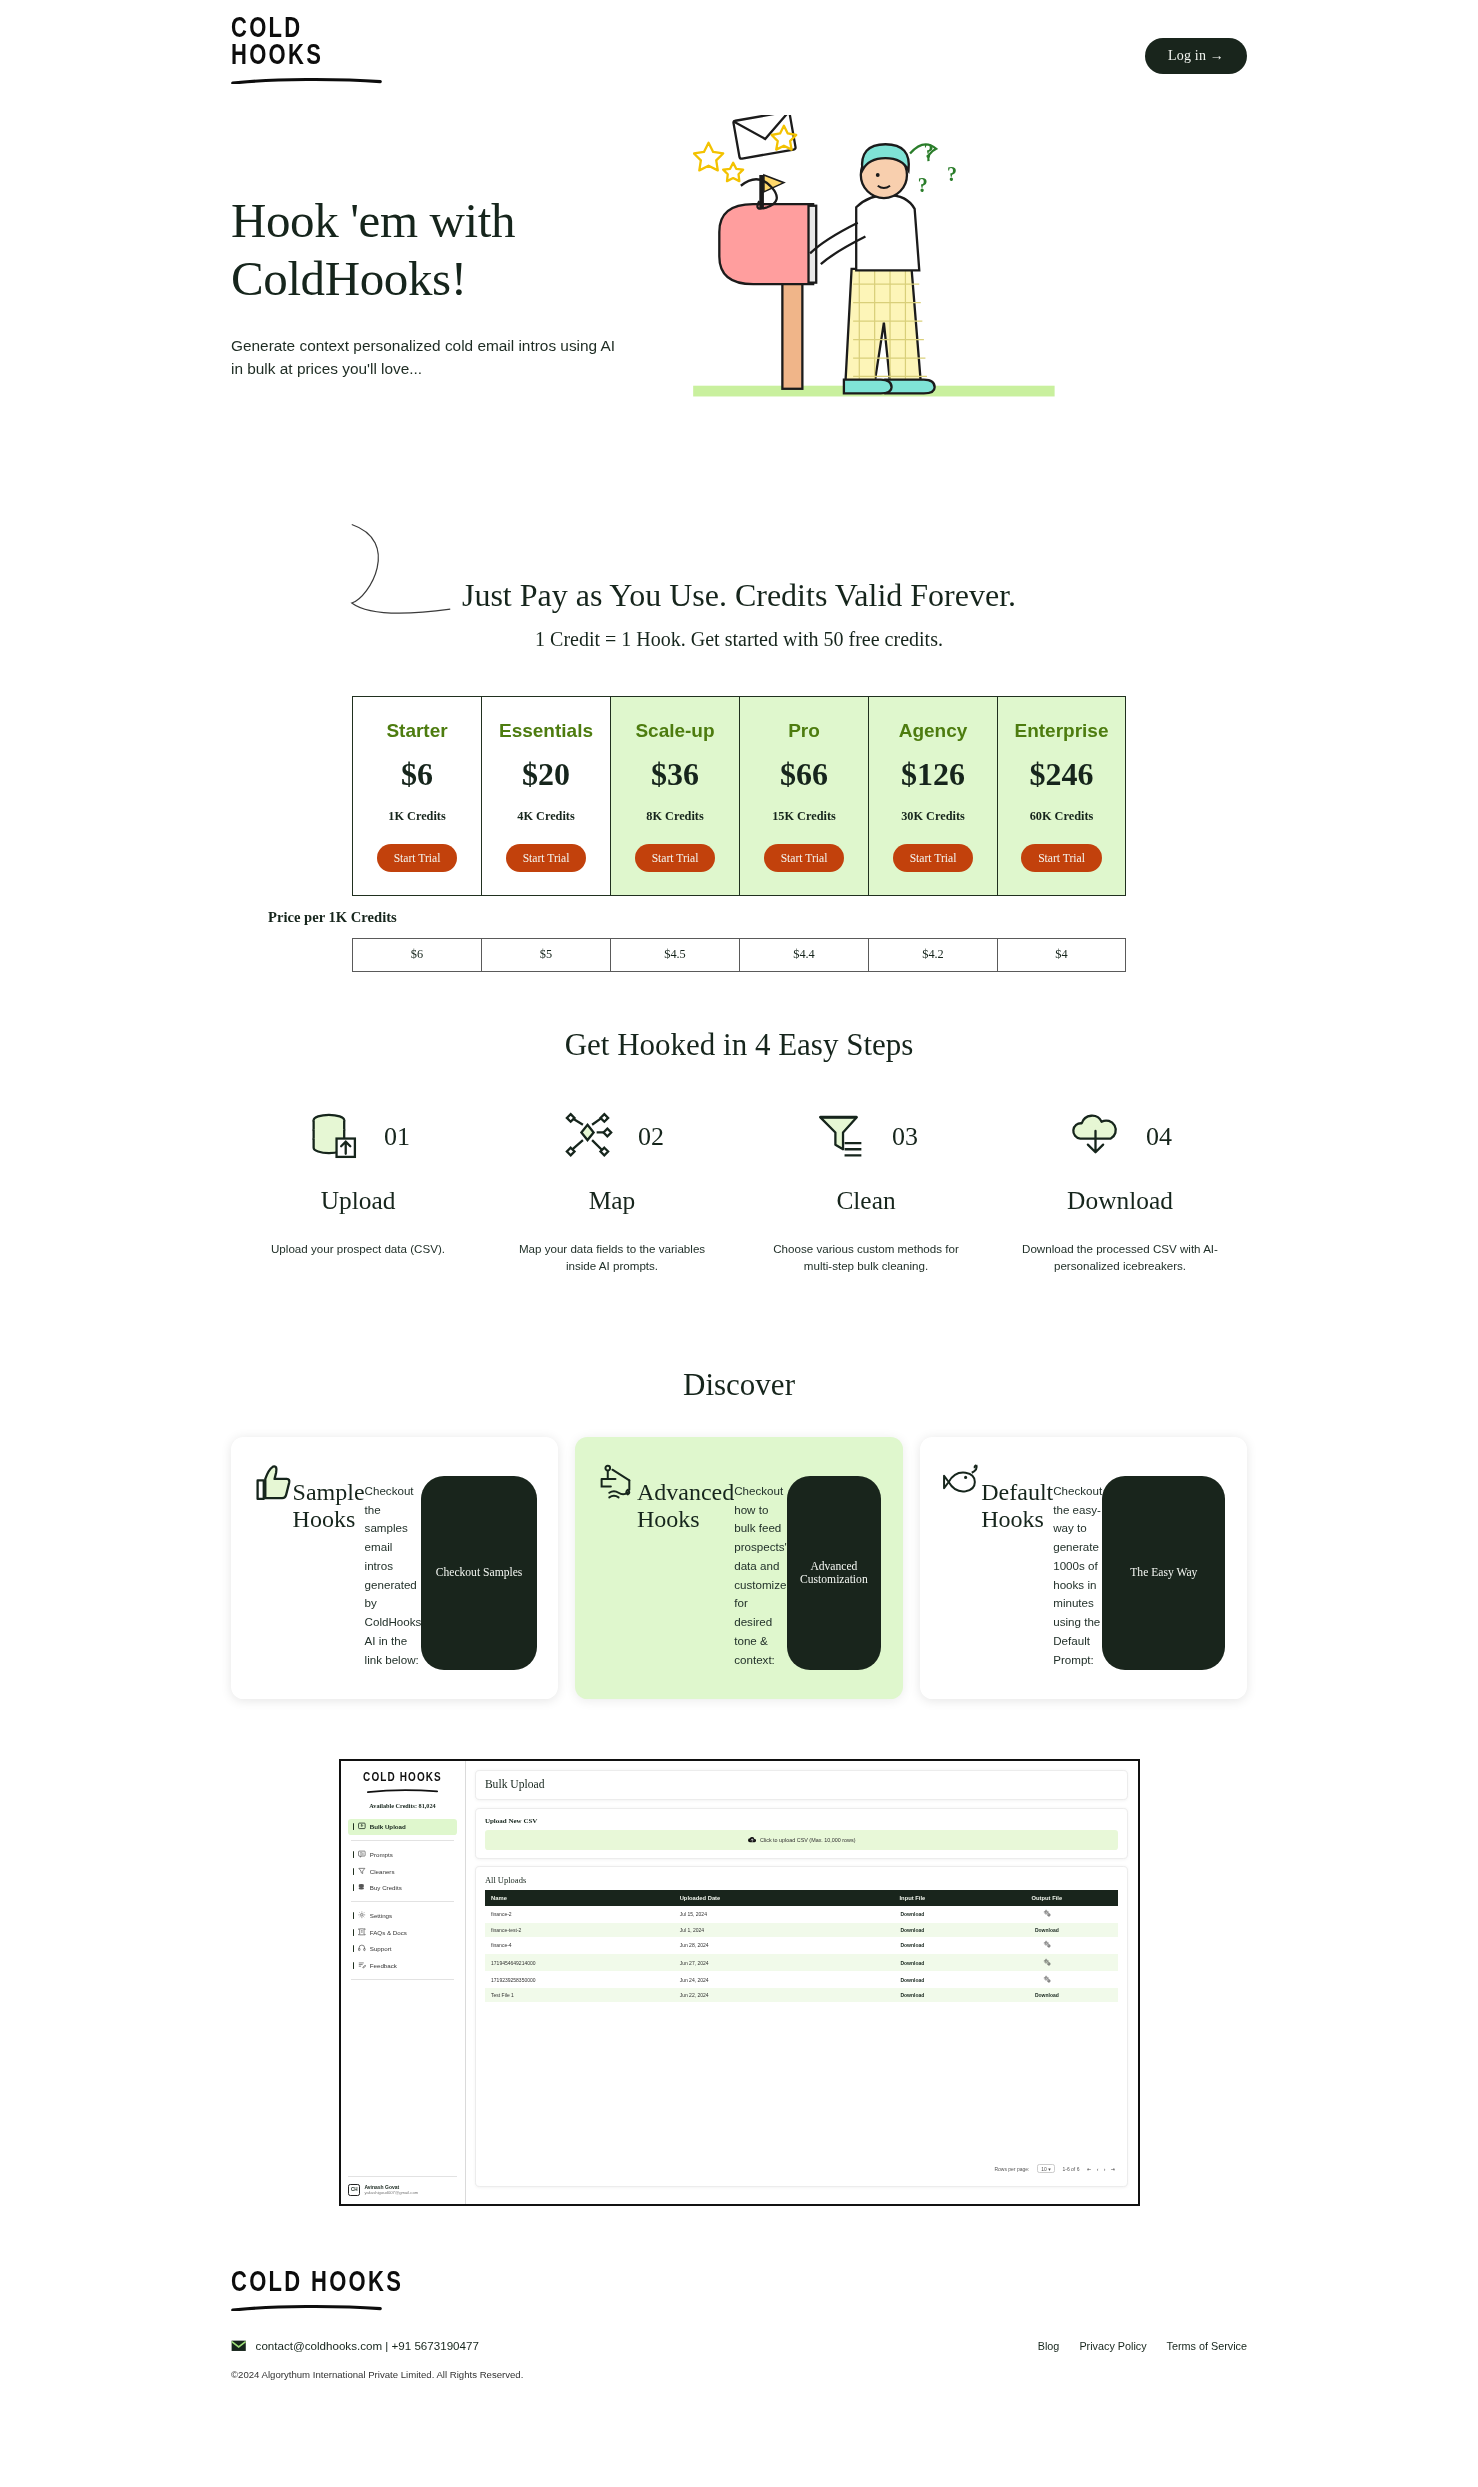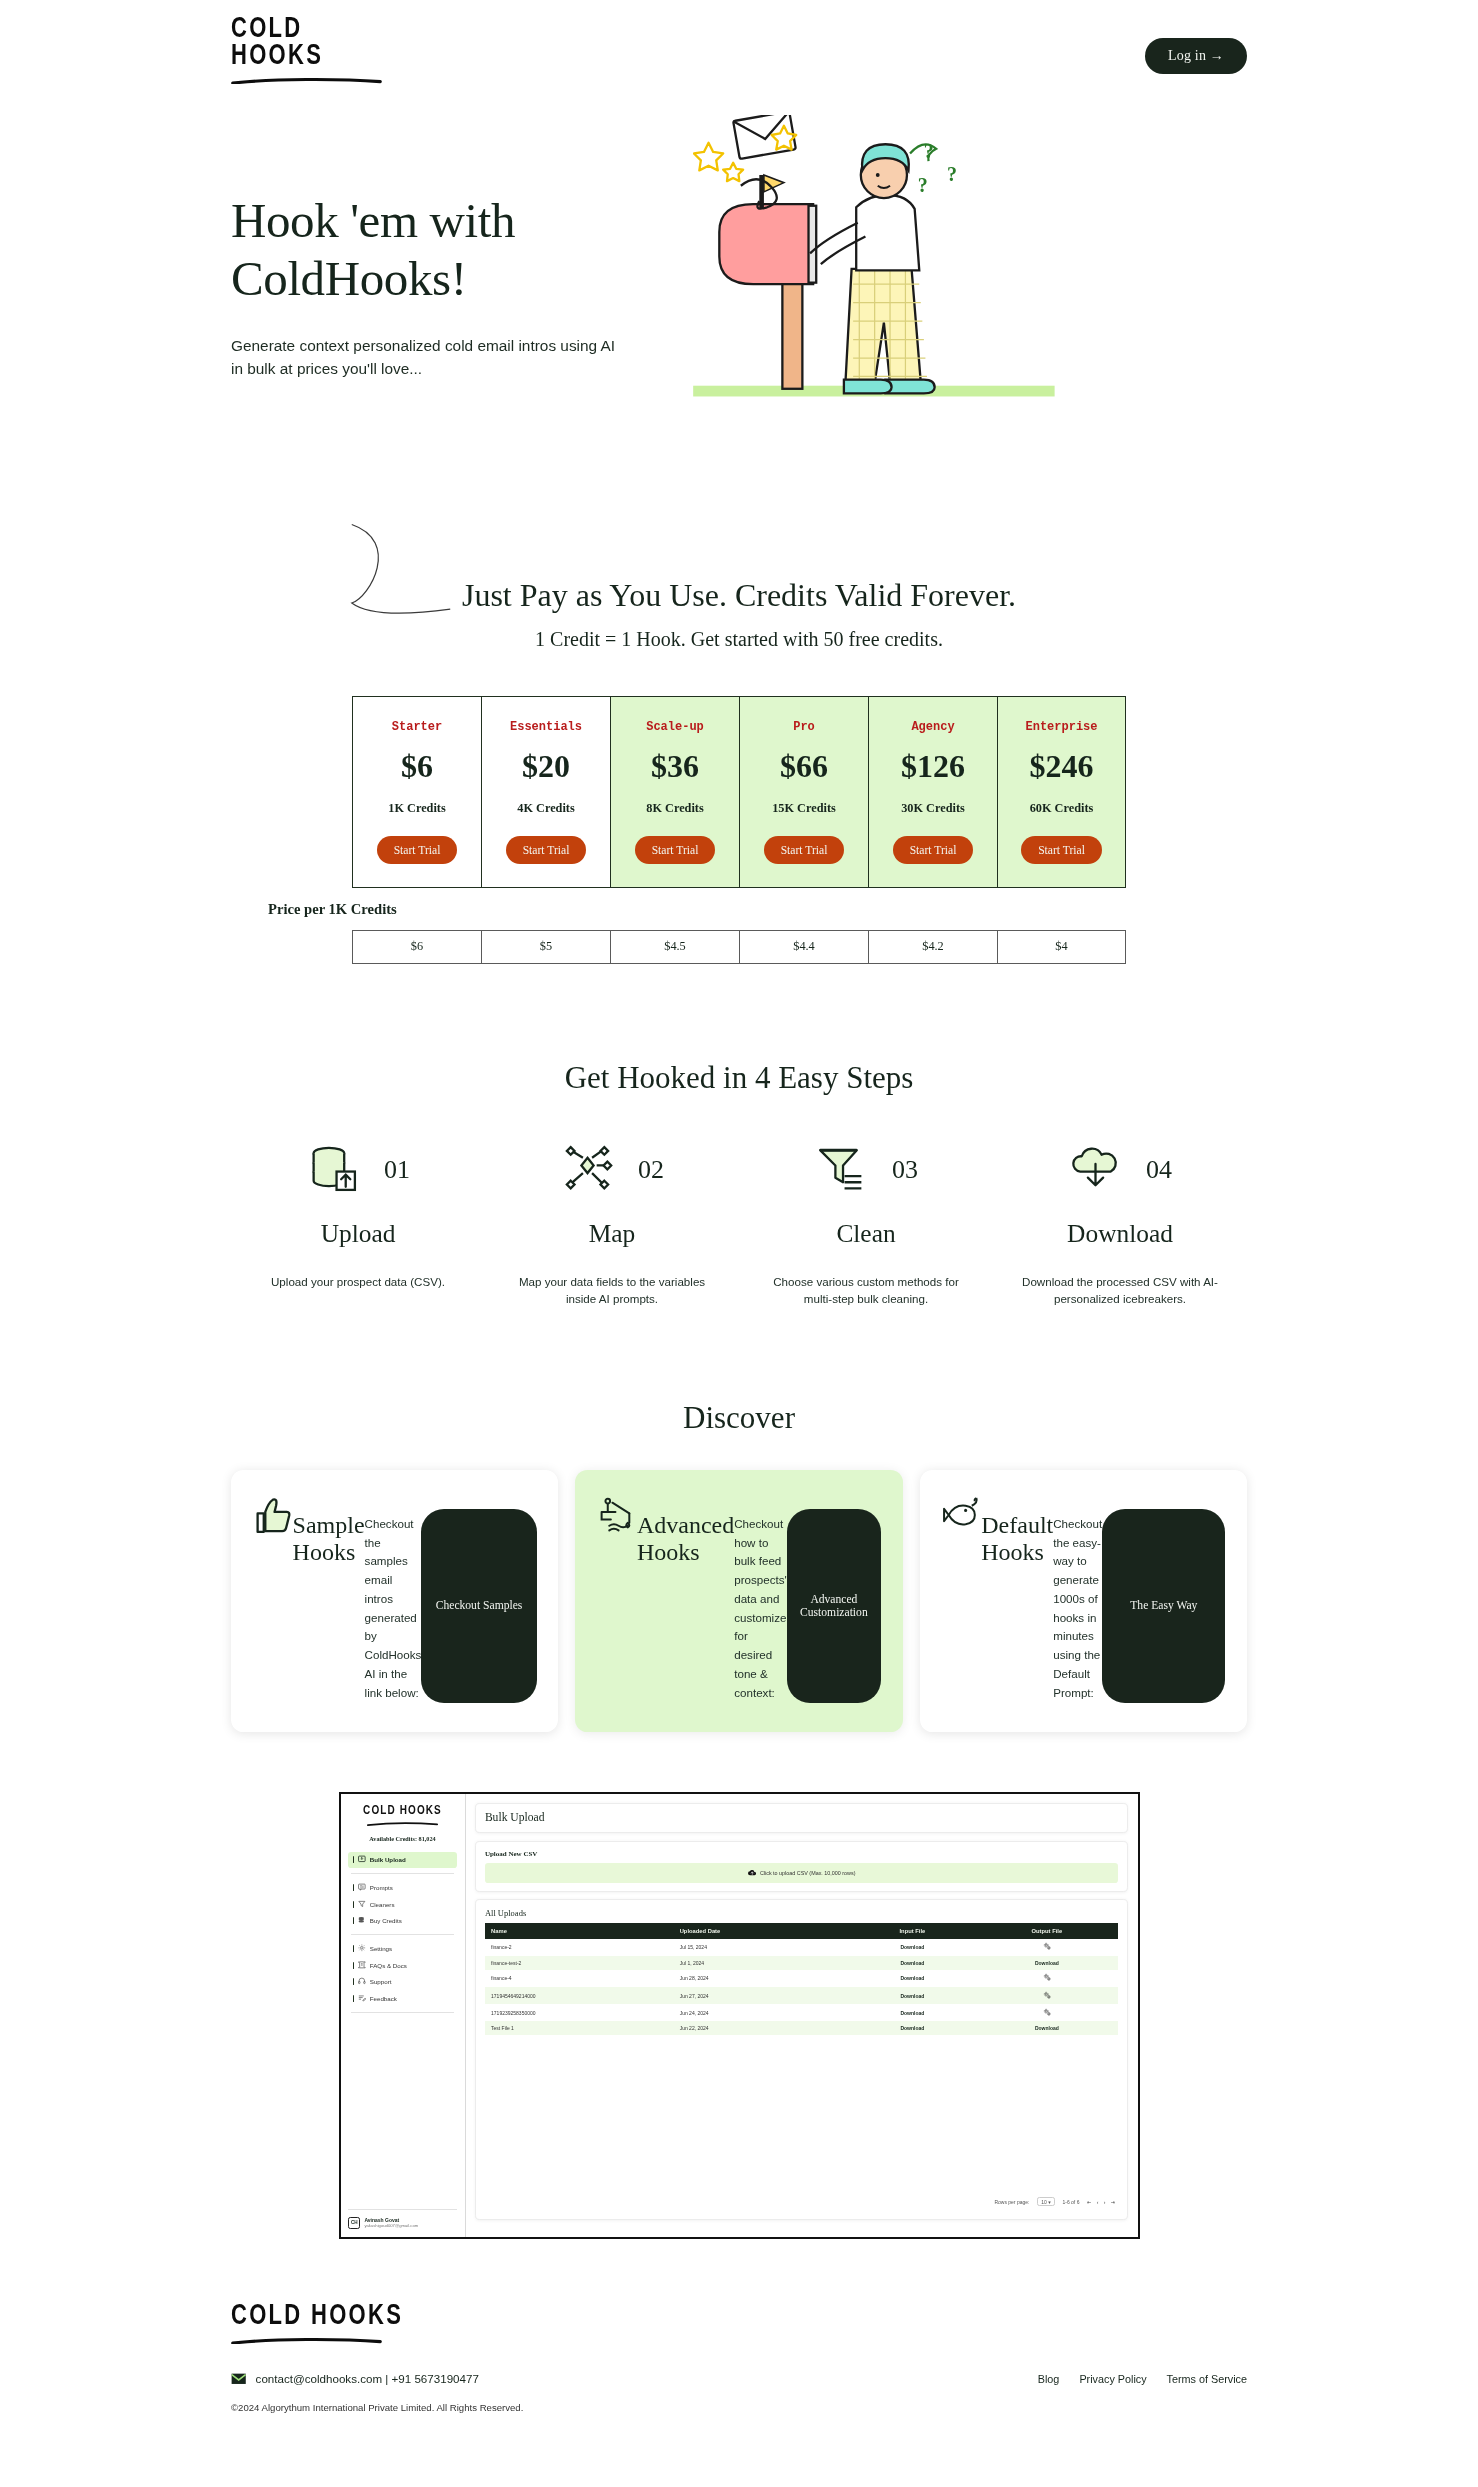--- a/index.html
+++ b/index.html
@@ -96,24 +96,24 @@
     position: relative;
   }
   .price-col {
     border-left: 1.2px solid #20301f;
     padding: 23px 3.1px 23px;
     text-align: center;
   }
   .price-col:last-child { border-right: 1.2px solid #20301f; }
   .price-col.hl { background: #dff7cd; }
   .plan-name {
-    font-family: Liberation Mono, monospace;
+    font-family: Liberation Sans, sans-serif;
     font-weight: 700;
-    font-size: 12px;
-    color: #b91c1c;
+    font-size: 19px;
+    color: #4d7c0f;
   }
   .plan-price {
     font-family: "Liberation Serif", serif;
     font-weight: 700;
     font-size: 32px;
     margin-top: 14px;
     color: #16251c;
   }
   .plan-credits {
     font-family: "Liberation Serif", serif;
@@ -151,21 +151,21 @@
   .ppk-cell {
     border-left: 0.9px solid #5a5a5a;
     padding: 8.5px 0;
     text-align: center;
     font-family: "Liberation Serif", serif;
     font-size: 12.3px;
   }
   .ppk-cell:last-child { border-right: 0.9px solid #5a5a5a; }
 
   
-  .steps-sec { margin-top: 96px; text-align: center; }
+  .steps-sec { margin-top: 55px; text-align: center; }
   .steps-sec h2 {
     font-family: "Liberation Serif", serif;
     font-size: 31px;
     font-weight: 400;
   }
   .steps-grid {
     margin-top: 45px;
     display: grid;
     grid-template-columns: repeat(4, 1fr);
     gap: 0;

